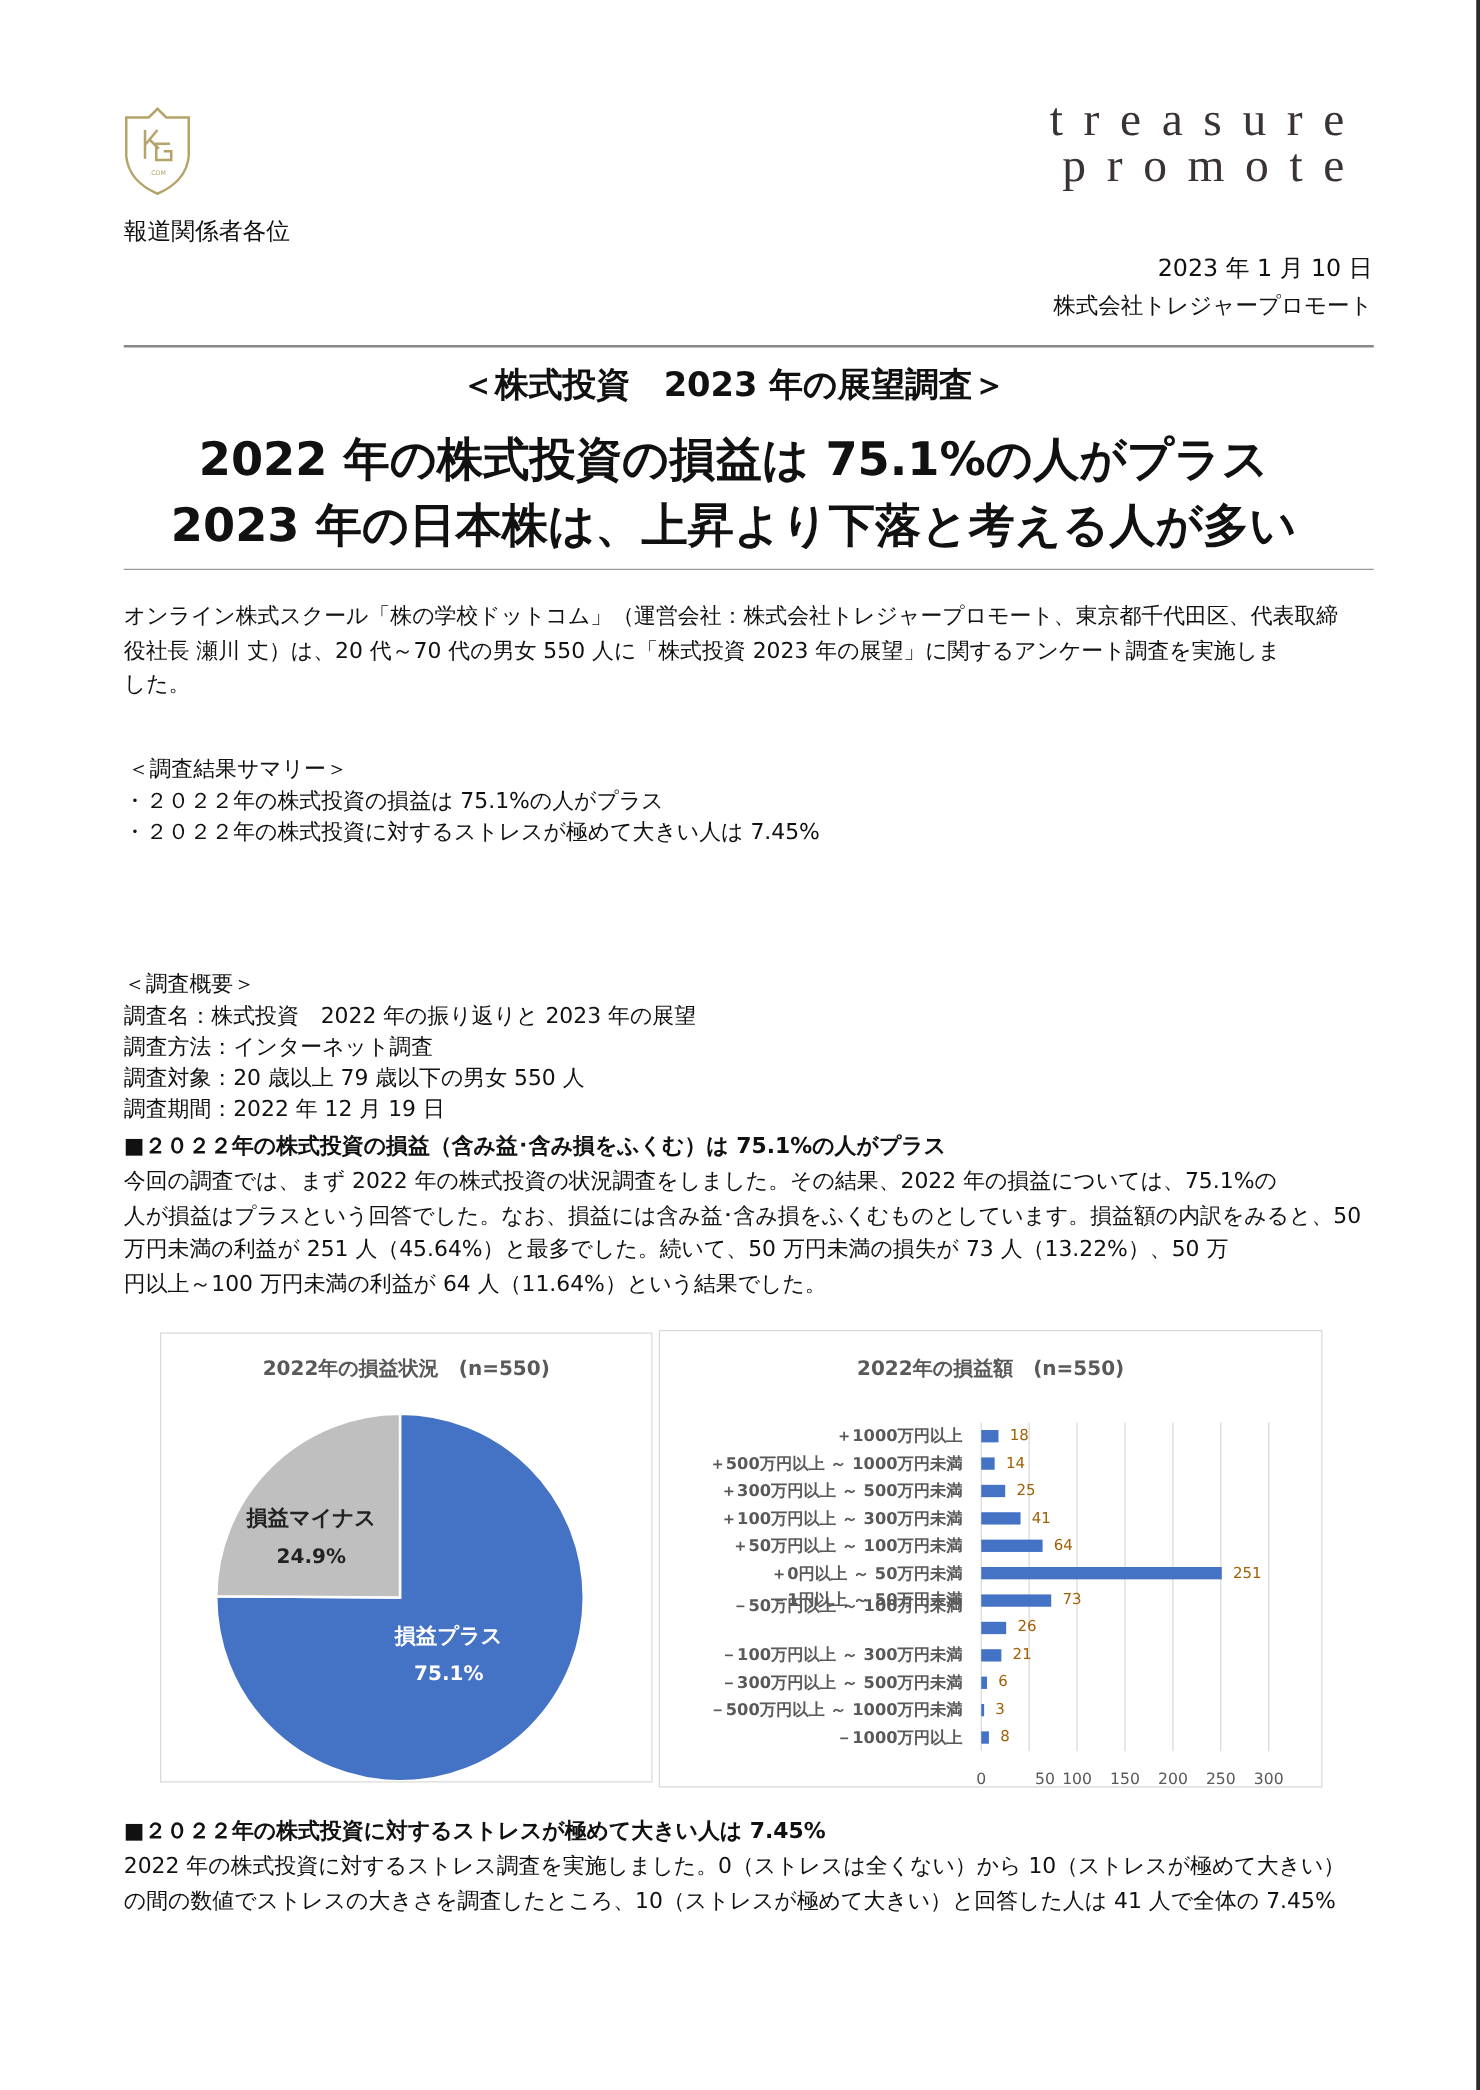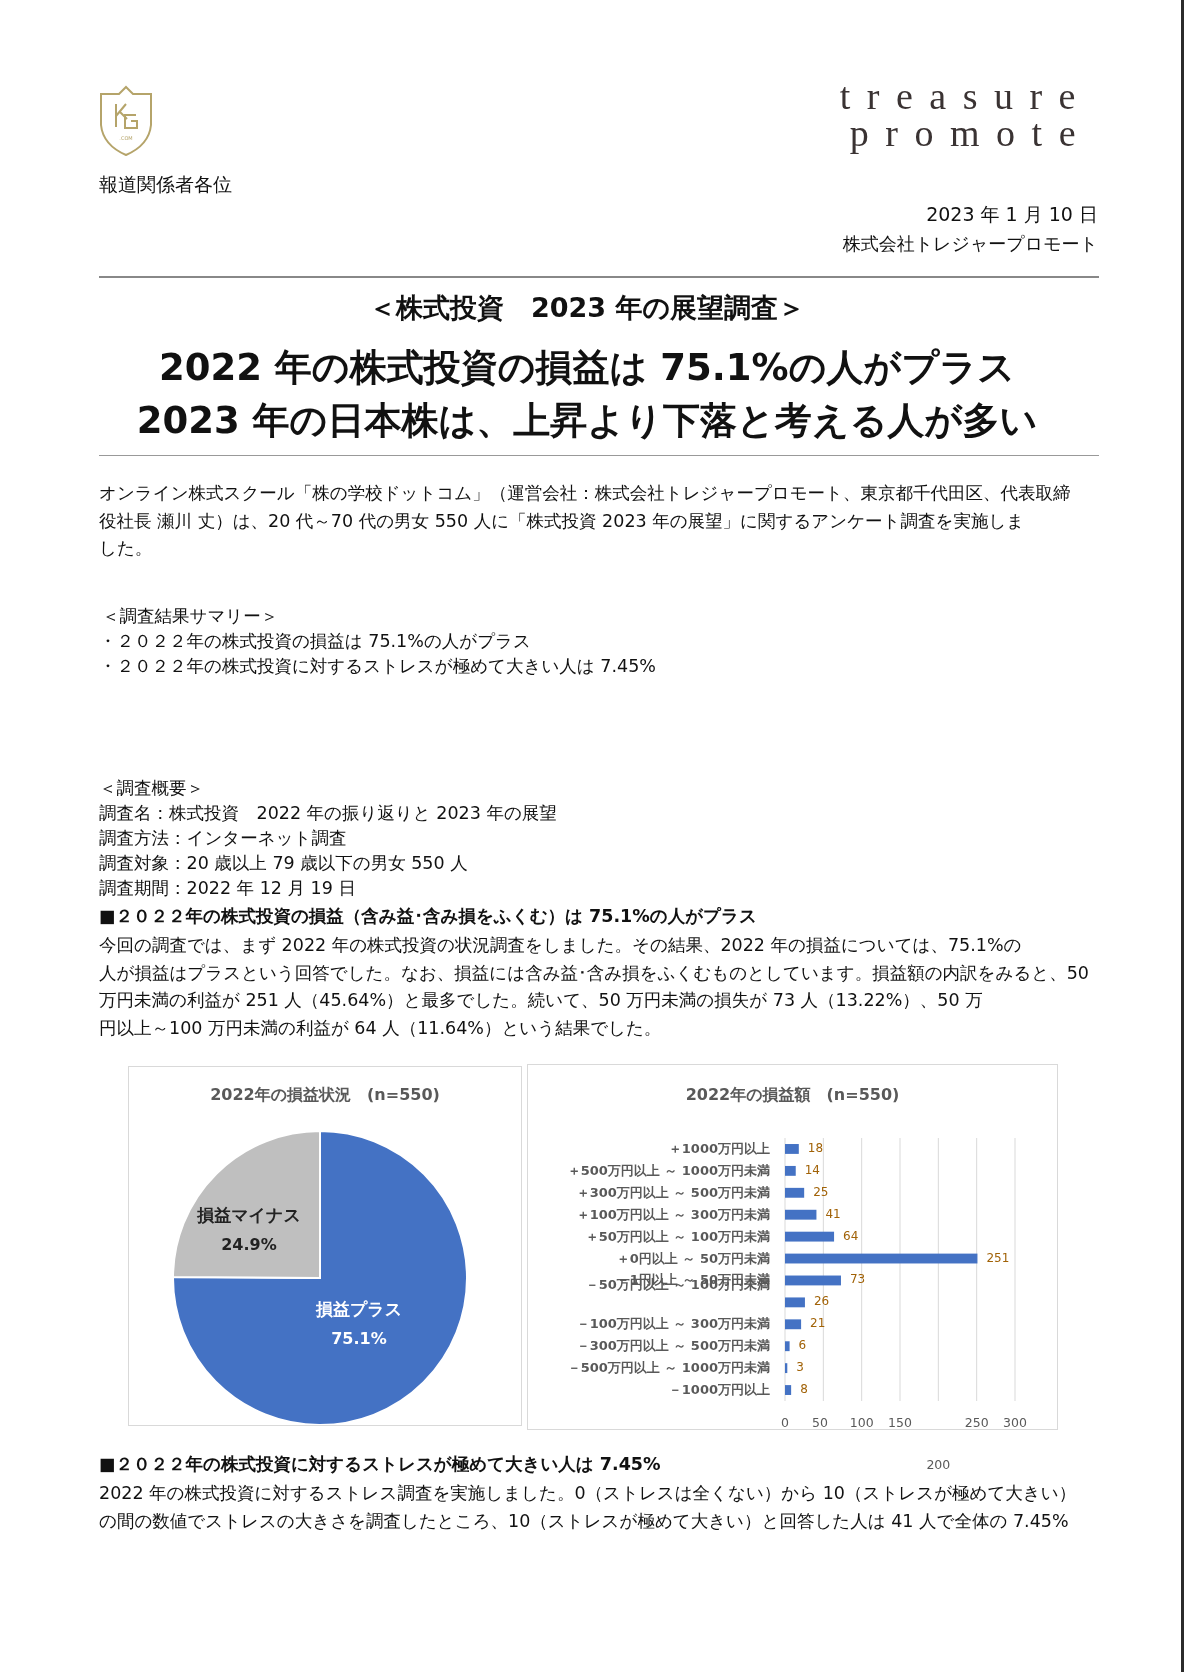--- a/index.html
+++ b/index.html
@@ -150,24 +150,24 @@
       <div class="bar-val" style="left: 458.433px; top: 185.542px;">251</div>
       <div class="bar-val" style="left: 321.967px; top: 207.458px;">73</div>
       <div class="bar-val" style="left: 285.933px; top: 229.375px;">26</div>
       <div class="bar-val" style="left: 282.1px; top: 251.292px;">21</div>
       <div class="bar-val" style="left: 270.6px; top: 273.208px;">6</div>
       <div class="bar-val" style="left: 268.3px; top: 295.125px;">3</div>
       <div class="bar-val" style="left: 272.133px; top: 317.042px;">8</div>
     </div>
   <div id="bar-ticks" style="position:absolute;left:0;top:0;width:529px;height:364px;">
       <div class="bar-tick" style="left: 257px; top: 350px;">0</div>
-      <div class="bar-tick" style="left: 292px; top: 350px;">50</div>
+      <div class="bar-tick" style="left: 308px; top: 350px;">50</div>
       <div class="bar-tick" style="left: 333.667px; top: 350px;">100</div>
       <div class="bar-tick" style="left: 372px; top: 350px;">150</div>
-      <div class="bar-tick" style="left: 410.333px; top: 350px; margin-top: 42px;">200</div>
+      <div class="bar-tick" style="left: 410.333px; top: 350px;">200</div>
       <div class="bar-tick" style="left: 448.667px; top: 350px;">250</div>
       <div class="bar-tick" style="left: 487px; top: 350px;">300</div>
     </div>
 </div>
 
 <div class="abs heading" style="top:1452px;">■２０２２年の株式投資に対するストレスが極めて大きい人は 7.45%</div>
 <div class="abs para" style="top:1480px;">
   <div>2022 年の株式投資に対するストレス調査を実施しました。0（ストレスは全くない）から 10（ストレスが極めて大きい）</div>
   <div>の間の数値でストレスの大きさを調査したところ、10（ストレスが極めて大きい）と回答した人は 41 人で全体の 7.45%</div>
 </div>

